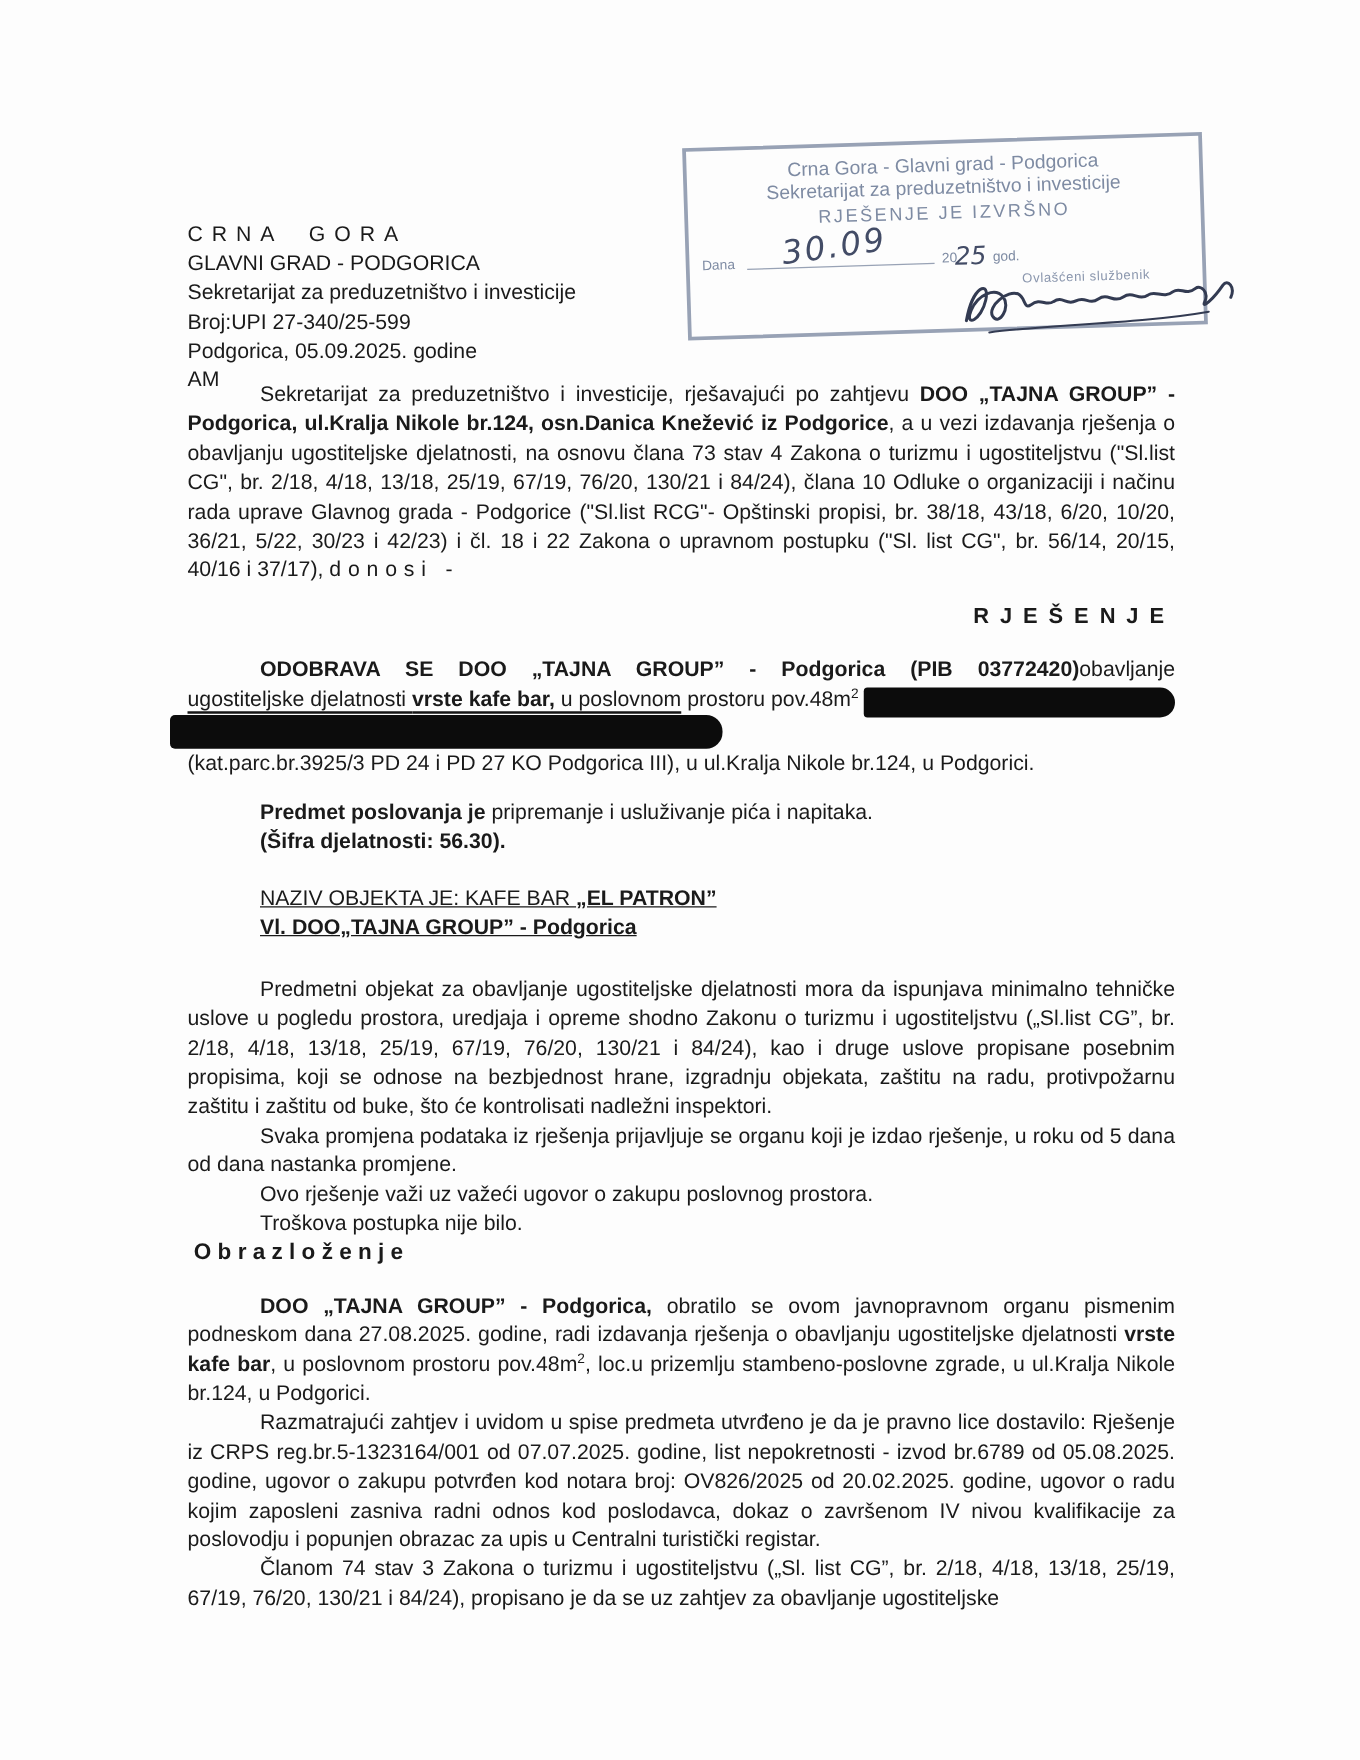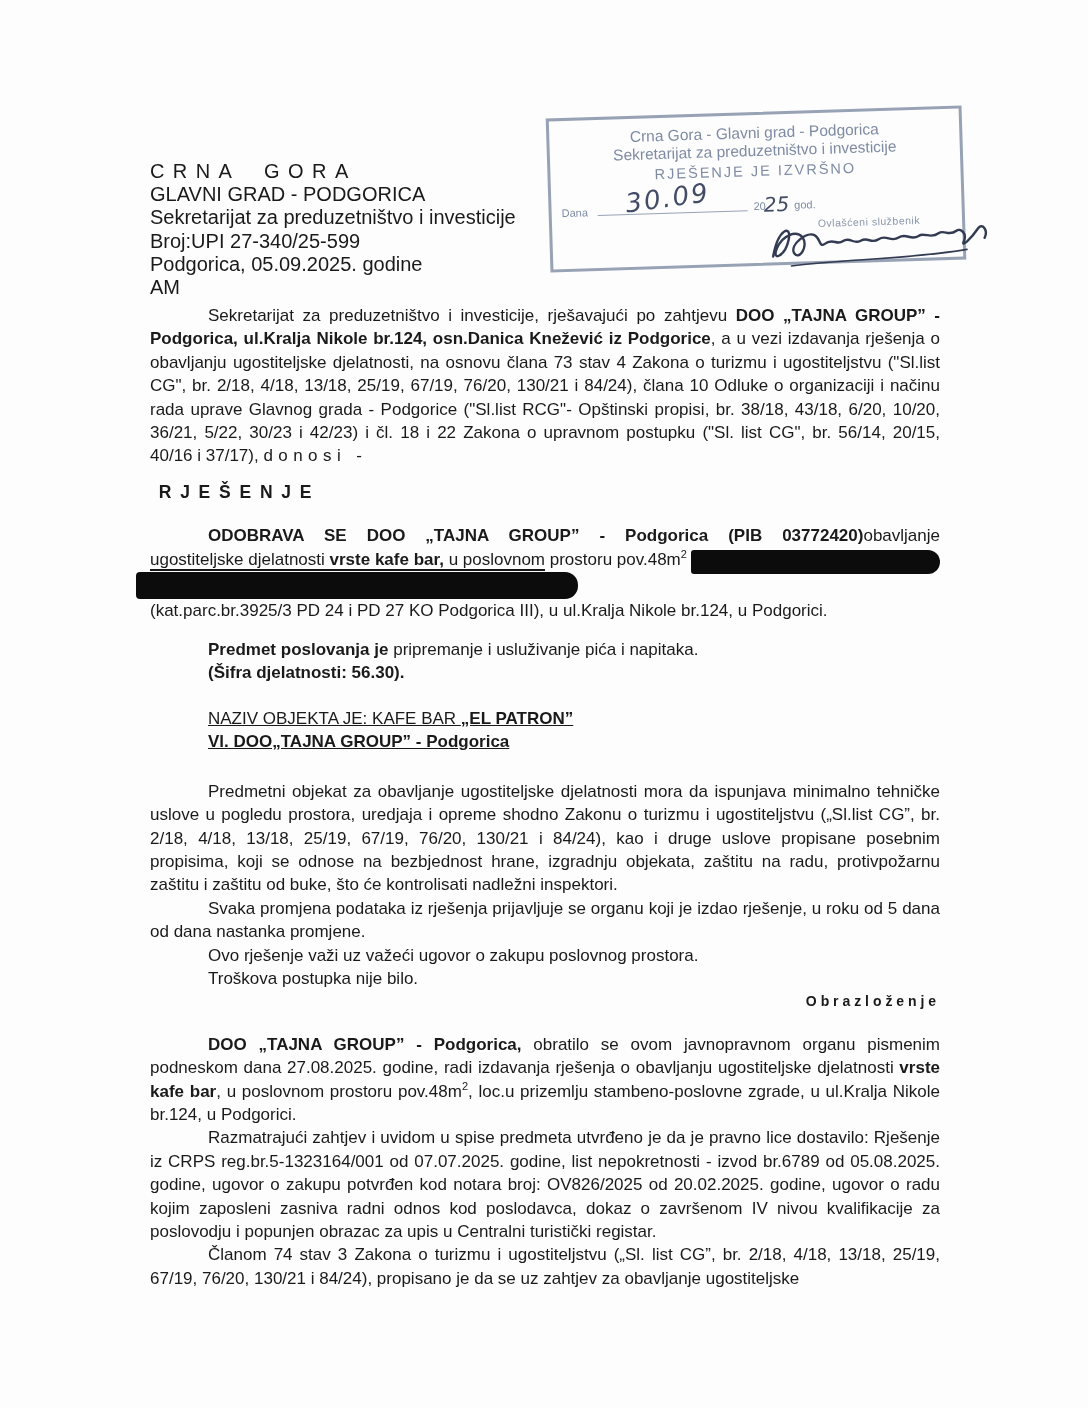--- a/index.html
+++ b/index.html
@@ -9,22 +9,22 @@
     width:1088px;height:1408px;
     margin:0 auto;
     background:#fdfdfd;
     overflow:hidden;
     font-family:"Liberation Sans","DejaVu Sans",sans-serif;
     color:#1a1a1a;
   }
 
   
   .letterhead{
-    position:absolute;left:150px;top:160px;width:500px;
-    font-size:20px;line-height:23.2px;
+    position:absolute;left:150px;top:176px;width:500px;
+    font-size:17px;line-height:23.2px;
   }
   .lh-country{letter-spacing:0.42em;word-spacing:0.55em;}
 
   
   .stamp{
     position:absolute;left:548px;top:112px;width:410px;height:148px;
     border:3px solid rgba(117,131,156,0.75);
     transform:rotate(-1.8deg);
     color:#7e8ba3;
     text-align:center;
@@ -56,26 +56,26 @@
   
   .main{
     position:absolute;left:150px;top:304px;width:790px;
     font-size:17px;line-height:23.4px;text-align:justify;
   }
   p{margin:0;}
   b{font-weight:700;}
   .indent{text-indent:58px;}
   .spaced{letter-spacing:.32em;font-weight:400;}
   .h-center{
-    text-align:left;font-weight:700;letter-spacing:.5em;text-indent:.5em;
+    text-align:right;font-weight:700;letter-spacing:.5em;text-indent:.5em;
     margin:13px 0 20px 0;font-size:17.5px;
   }
   .h-center2{
-    text-align:right;font-weight:700;letter-spacing:.28em;text-indent:.28em;
-    margin:0 0 19px 0;font-size:14px;
+    text-align:left;font-weight:700;letter-spacing:.28em;text-indent:.28em;
+    margin:0 0 19px 0;font-size:18px;
   }
 
   
   .odobrava{margin-top:0;}
   .l1{text-align:justify;text-align-last:justify;text-indent:58px;white-space:nowrap;}
   .l2,.l3{display:flex;align-items:flex-end;}
   .l2text,.l3text{white-space:pre;}
   .redline{border-bottom:2.5px solid #161616;}
   .bar{background:#0c0c0c;}
   .bar1{flex:1 1 auto;height:24px;margin-left:4px;border-radius:3px 12px 12px 3px;transform:translateY(2px);}

